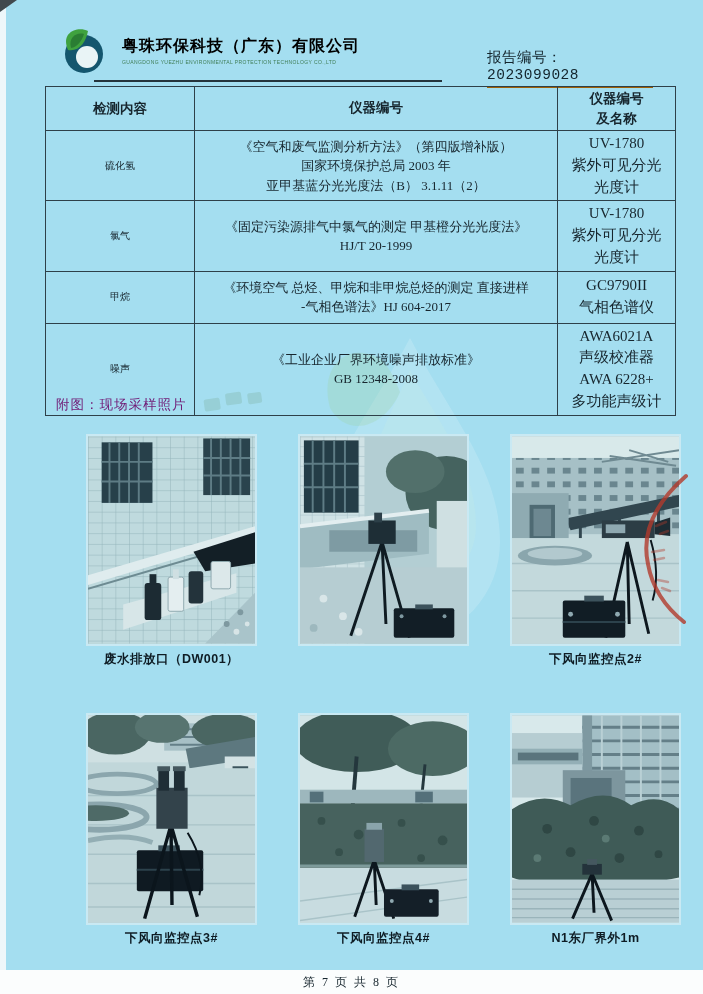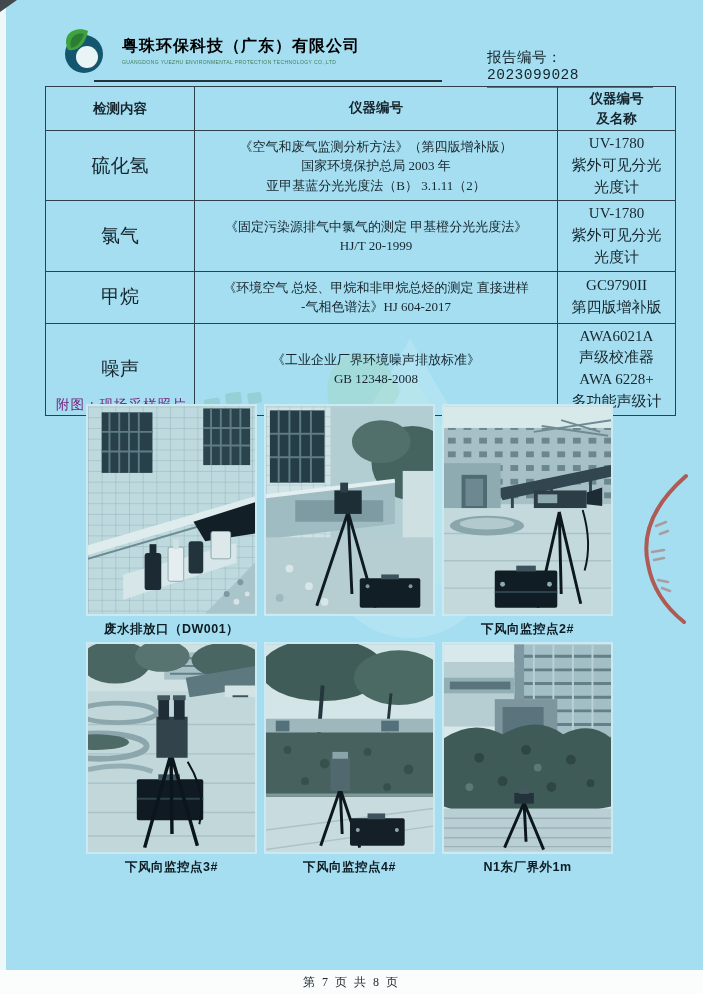--- a/index.html
+++ b/index.html
@@ -15,31 +15,31 @@
   .company .name{font-size:16px;font-weight:bold;color:#000000;letter-spacing:1px;}
   .company .sub{font-size:5px;color:#3f7d55;letter-spacing:.4px;margin-top:2px;}
   .header-rule{position:absolute;left:94px;top:80px;width:348px;height:2px;background:#24343c;}
   .report-no{position:absolute;left:487px;top:48px;width:166px;font-size:14.5px;color:#13242c;
         border-bottom:1px solid #a16207;padding-bottom:4px;letter-spacing:.5px;font-family:Liberation Mono, monospace;}
   
   .tbl{position:absolute;left:45px;top:86px;width:613px;border-collapse:collapse;table-layout:fixed;}
   .tbl th,.tbl td{border:1.5px solid #2e4049;text-align:center;vertical-align:middle;
         padding:2px 5px;color:#17262e;font-weight:normal;}
   .tbl th{font-size:13.5px;font-weight:bold;}
-  .c-content{width:138px;font-size:19px;}
+  .c-content{width:138px;font-size:10px;}
   .c-method{width:352px;font-size:13px;line-height:1.5;}
   .c-instr{width:107px;font-size:15px;line-height:1.45;}
   .pre{white-space:pre-line;}
   .r-head{height:44px;} .r0{height:60px;} .r1{height:54px;} .r2{height:52px;} .r3{height:76px;}
   
   .attach{position:absolute;left:56px;top:396px;font-size:13.5px;color:#701a75;letter-spacing:1px;}
   .attach-smudge{position:absolute;left:200px;top:388px;width:90px;height:26px;opacity:.18;}
   
-  .grid{position:absolute;left:86px;top:404px;width:530px;display:grid;
-        grid-template-columns:171px 171px 171px;column-gap:7px;row-gap:0;}
+  .grid{position:absolute;left:86px;top:434px;width:530px;display:grid;
+        grid-template-columns:171px 171px 171px;column-gap:7px;row-gap:0;gap:41px;}
   .cell{width:171px;}
   .photo{width:171px;height:212px;border:2px solid #c9e9f3;box-sizing:border-box;background:#b9d6da;overflow:hidden;}
   .photo svg{display:block;width:100%;height:100%;}
   .cap{height:26px;display:flex;align-items:center;justify-content:center;
        font-family:"Liberation Sans","DejaVu Sans",sans-serif;font-size:12.5px;font-weight:700;
        color:#0e1c24;letter-spacing:.5px;}
   
   .watermark{position:absolute;left:290px;top:330px;width:240px;height:330px;pointer-events:none;}
   .stamp{position:absolute;left:616px;top:468px;width:87px;height:160px;}
   
@@ -97,21 +97,21 @@
 HJ/T 20-1999</td>
       <td class="c-instr pre">UV-1780
 紫外可见分光
 光度计</td>
     </tr>
     <tr class="r2">
       <td class="c-content">甲烷</td>
       <td class="c-method pre">《环境空气 总烃、甲烷和非甲烷总烃的测定 直接进样
 -气相色谱法》HJ 604-2017</td>
       <td class="c-instr pre">GC9790II
-第四版增补版</td>
+气相色谱仪</td>
     </tr>
     <tr class="r3">
       <td class="c-content">噪声</td>
       <td class="c-method pre">《工业企业厂界环境噪声排放标准》
 GB 12348-2008</td>
       <td class="c-instr pre">AWA6021A
 声级校准器
 AWA 6228+
 多功能声级计</td>
     </tr>

